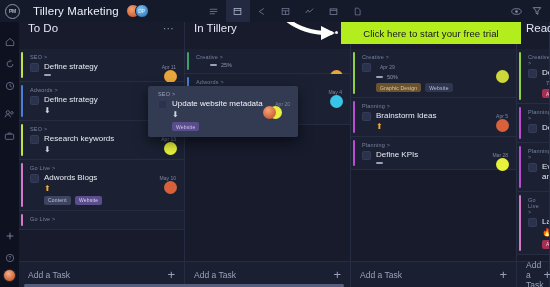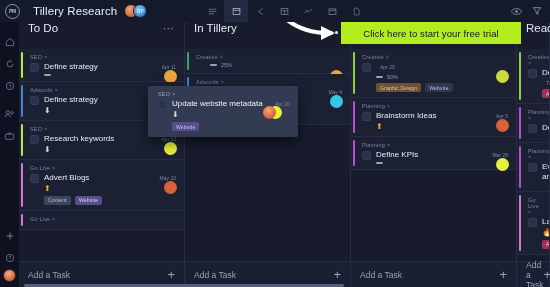--- a/index.html
+++ b/index.html
@@ -132,21 +132,21 @@
     position:absolute; bottom:0px; left:19px; width:531px; height:3px;
   }
   .hscroll-thumb { position:absolute; left:5px; top:0; width:320px; height:3px;
                    background:#555f7d; border-radius:2px; }
 </style>
 </head>
 <body>
 
 <div class="topbar">
   <div class="logo-badge">PM</div>
-  <div class="app-title">Tillery Research</div>
+  <div class="app-title">Tillery Marketing</div>
   <div class="title-avatars">
     <div class="av av-a"></div>
     <div class="av av-b">DP</div>
   </div>
 
   <div class="tb-icons">
     <div class="tb-ico">
       <svg width="9" height="9" viewBox="0 0 12 12">
           <g stroke="#737b94" stroke-width="1.1">
             <line x1="1" y1="3" x2="11" y2="3"></line>
@@ -307,21 +307,21 @@
           <div class="card-meta">
             <span class="prio" style="color:#cfd4e2;">⬇</span>
           </div>
           <div class="assignee" style="top:21px;background:#e7f03c;"></div>
         </div>
         <div class="card">
           <div class="card-bar" style="background:#d478c9;"></div>
           <div class="crumb">Go Live &gt;</div>
           <div class="card-main">
             <div class="checkbox"></div>
-            <div class="card-title">Advert Blogs</div>
+            <div class="card-title">Adwords Blogs</div>
             <div class="card-date">May 10</div>
           </div>
           <div class="card-meta">
             <span class="prio" style="color:#f0a83c;">⬆</span>
           </div>
           <div class="tags">
             <span class="tag" style="background:#3c4460;color:#b9c0d4;">Content</span>
             <span class="tag" style="background:#5a4d8c;color:#d7d0f2;">Website</span>
           </div>
           <div class="assignee" style="top:21px;background:#d8603a;"></div>

